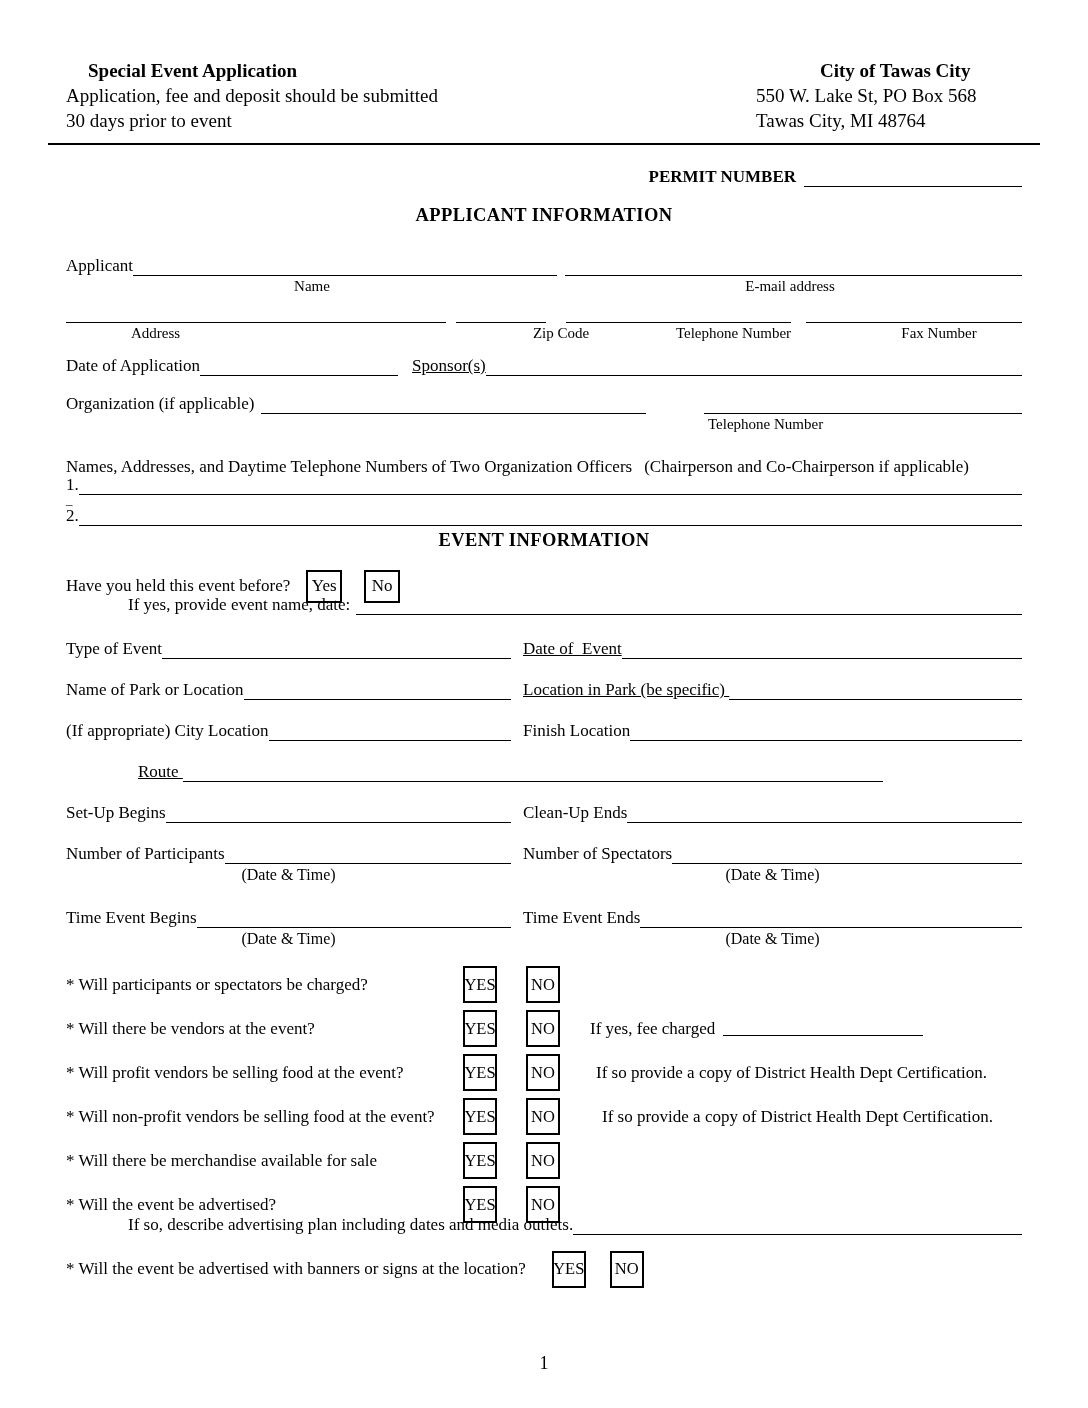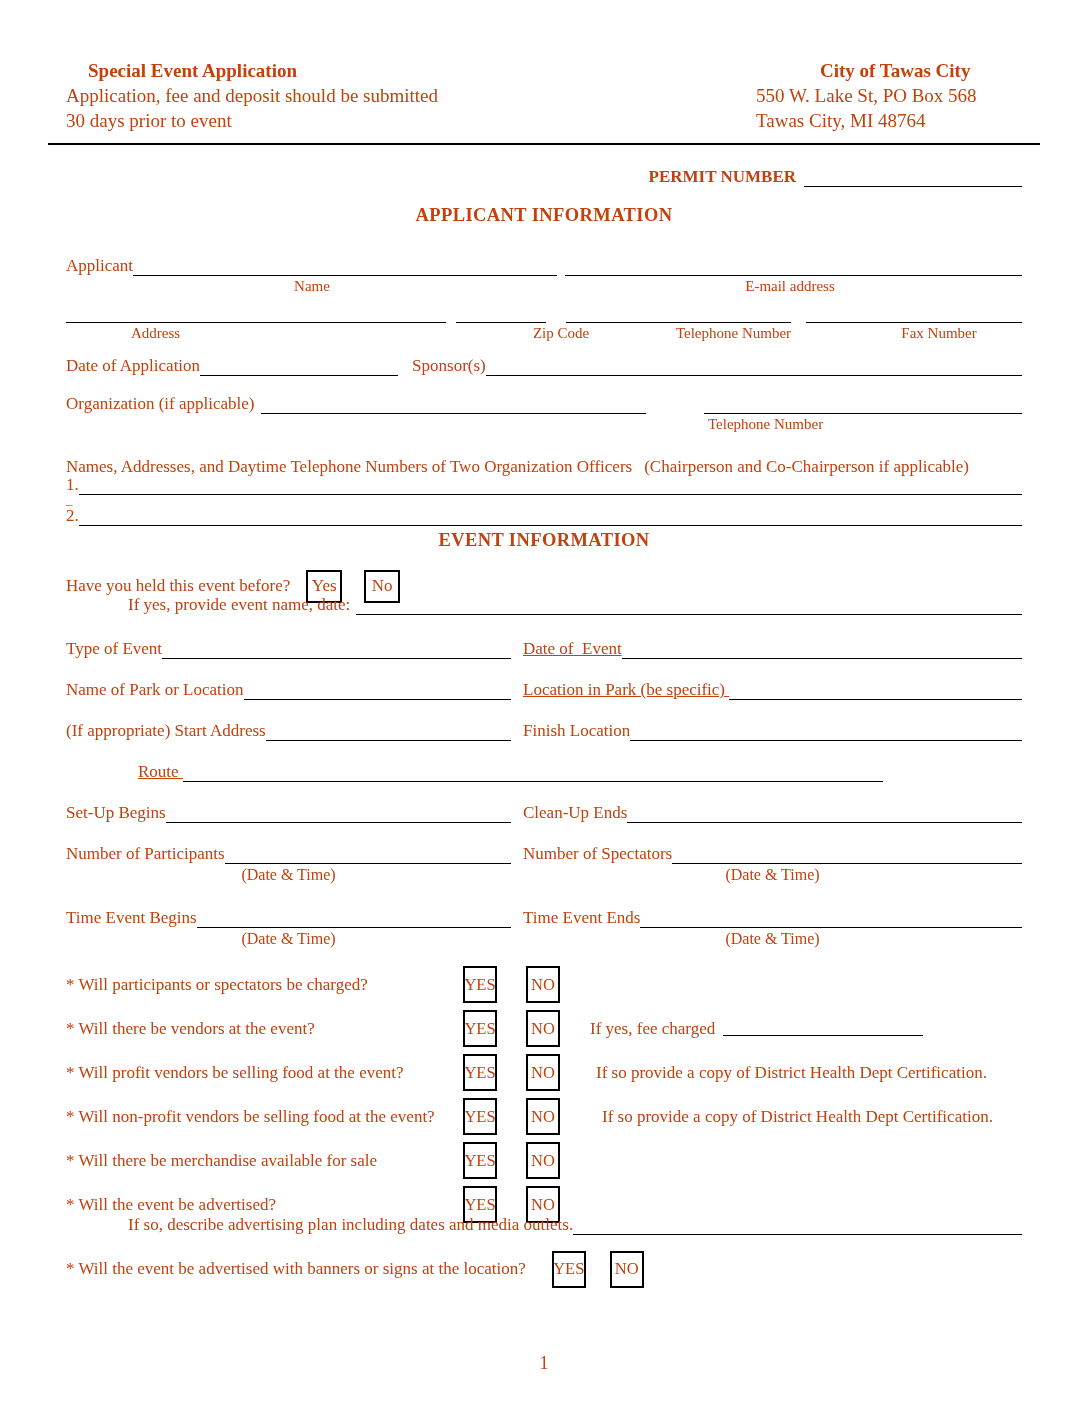--- a/index.html
+++ b/index.html
@@ -1,19 +1,19 @@
 <!DOCTYPE html>
 <html><head>
 <meta charset="utf-8">
 <style>
   html,body { margin:0; padding:0; background:#ffffff; }
   .page {
     position:relative;
     width:1088px; height:1408px;
-    background:#ffffff; color:#c2410c;
+    background:#ffffff; color:#000000;
     font-family:"Liberation Serif", serif;
     font-size:17px;
     overflow:hidden;
   }
   
   .hdr { display:flex; justify-content:space-between; padding:58px 70px 0 66px; font-size:19px; line-height:1.32; }
   .hdr-title { font-weight:bold; padding-left:22px; }
   .hdr-right { width:262px; }
   .hdr-org { font-weight:bold; padding-left:64px; }
   .rule { border:none; border-top:2px solid #000; margin:10px 48px 0 48px; }
@@ -106,21 +106,21 @@
   <div class="caps">
     <span style="width:380px; padding-left:65px; flex-shrink:0;">Address</span>
     <span style="width:100px; text-align:center; flex-shrink:0;">Zip Code</span>
     <span style="width:245px; text-align:center; flex-shrink:0;">Telephone Number</span>
     <span style="flex:1; text-align:center;">Fax Number</span>
   </div>
 
   <div class="row" style="margin-top:14px; height:20px;">
     <span class="lbl">Date of Application</span>
     <span class="wfill" style="width:198px;"></span>
-    <span class="lbl" style="margin-left:14px;">Sponsor(s)</span>
+    <span class="lbl" style="margin-left:14px;text-decoration:underline;">Sponsor(s)</span>
     <span class="fill"></span>
   </div>
 
   <div class="row" style="margin-top:18px; height:20px;">
     <span class="lbl">Organization (if applicable)</span>
     <span class="wfill" style="width:385px; margin-left:6px;"></span>
     <span style="width:58px; flex:none;"></span>
     <span class="fill"></span>
   </div>
   <div class="caps">
@@ -173,21 +173,21 @@
       <span class="fill"></span>
     </div>
     <div class="col-r">
       <span class="lbl pre">Location in Park (be specific) </span>
       <span class="fill"></span>
     </div>
   </div>
 
   <div class="twocol" style="margin-top:21px; height:20px;">
     <div class="col-l">
-      <span class="lbl">(If appropriate) Start Address</span>
+      <span class="lbl">(If appropriate) City Location</span>
       <span class="fill"></span>
     </div>
     <div class="col-r">
       <span class="lbl">Finish Location</span>
       <span class="fill"></span>
     </div>
   </div>
 
   <div class="row" style="margin-top:21px; height:20px; padding-left:72px;">
     <span class="lbl pre">Route </span>

